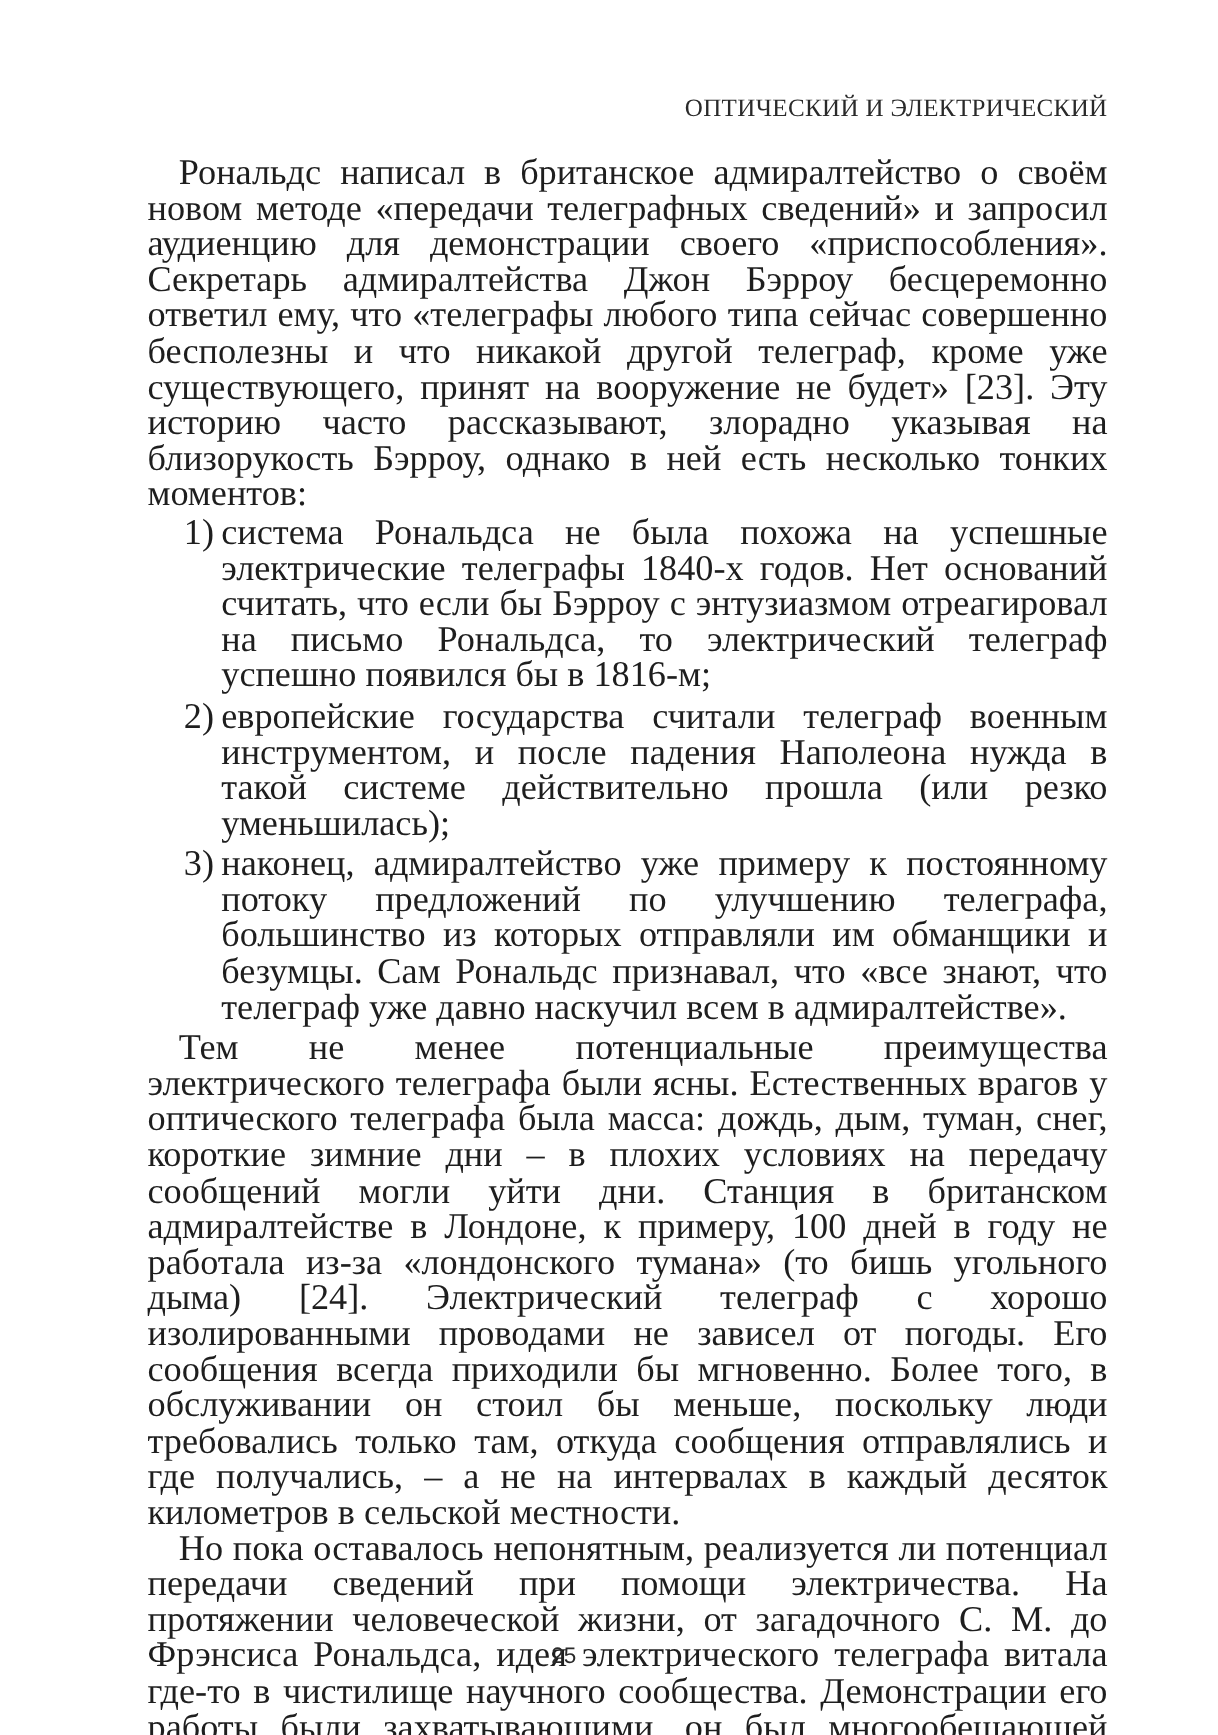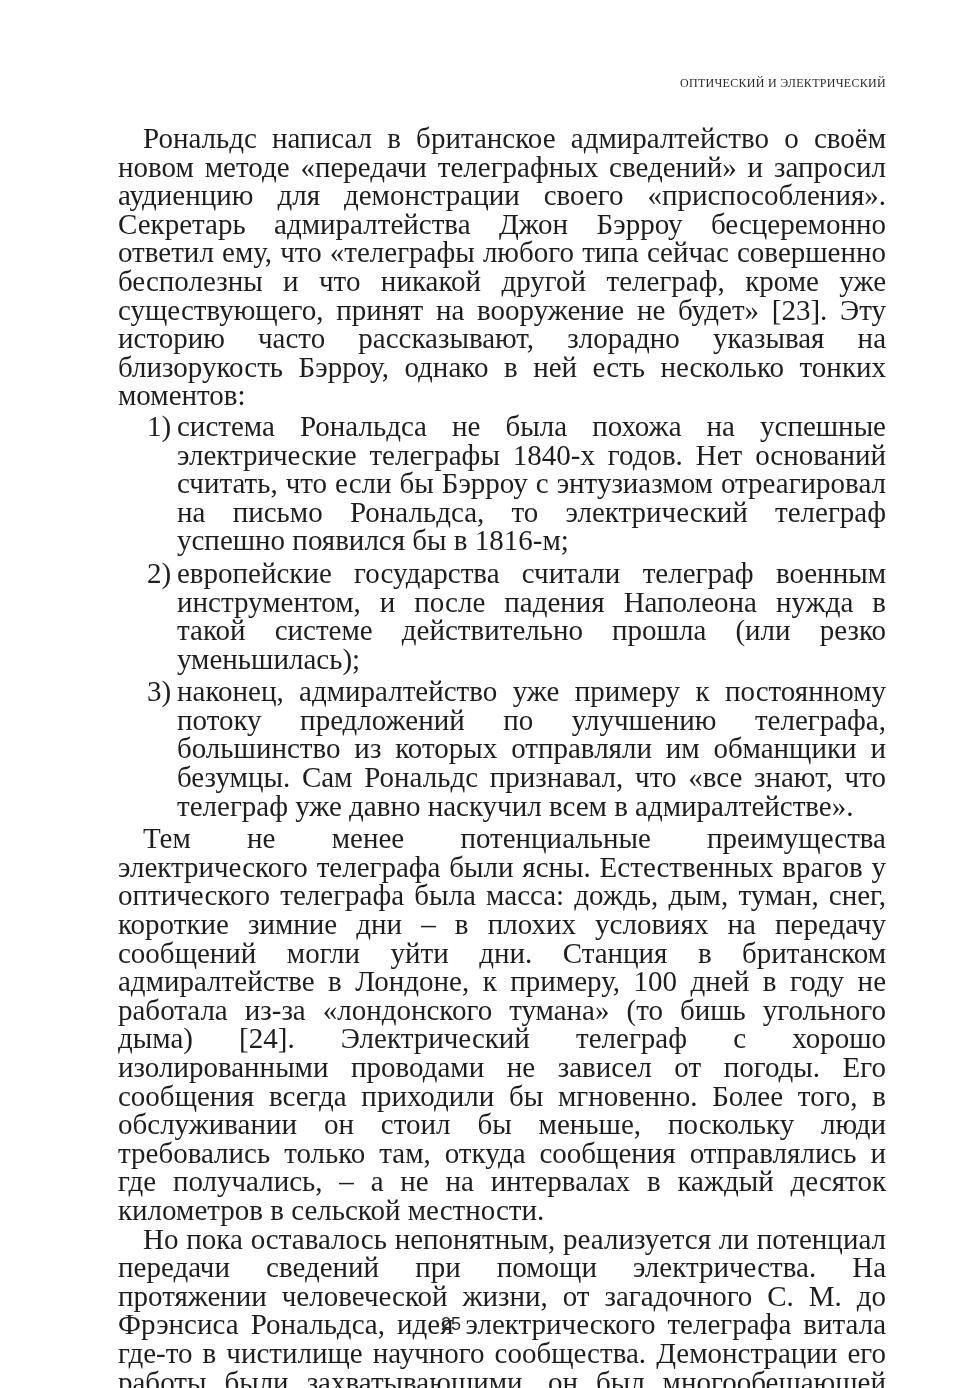--- a/index.html
+++ b/index.html
@@ -12,21 +12,21 @@
     height: 1388px;
     position: relative;
     overflow: hidden;
     font-family: "Liberation Serif", "DejaVu Serif", serif;
     color: #1e1e1e;
   }
   .running-head {
     position: absolute;
     top: 76px;
     right: 88px;
-    font-size: 12px;
+    font-size: 20px;
     letter-spacing: 0.3px;
     color: #2a2a2a;
   }
   .text-block {
     position: absolute;
     left: 118px;
     top: 124px;
     width: 768px;
     font-size: 29px;
     line-height: 28.6px;

